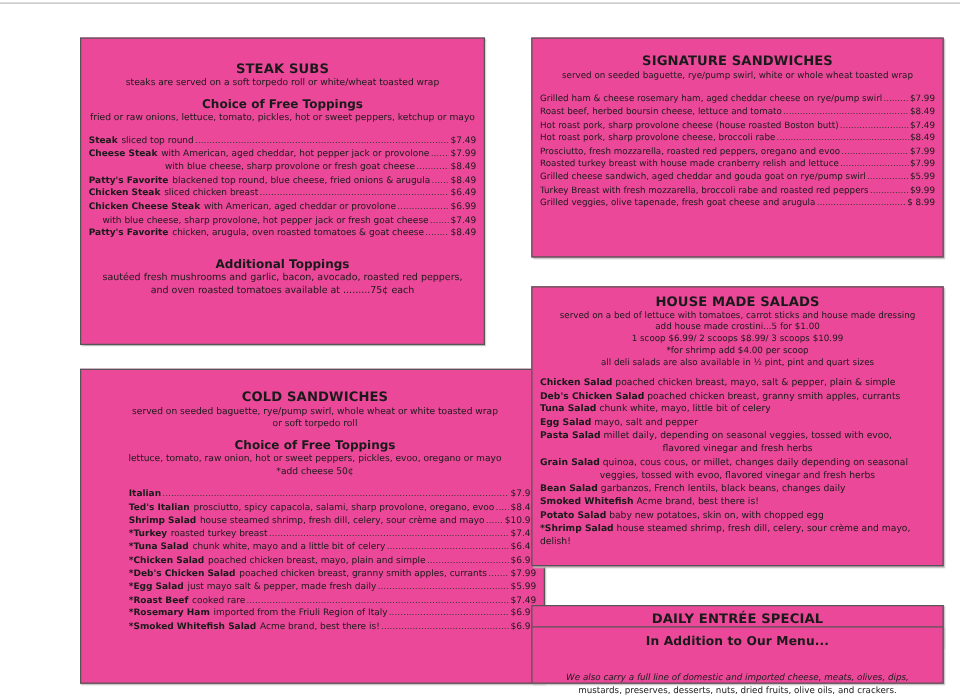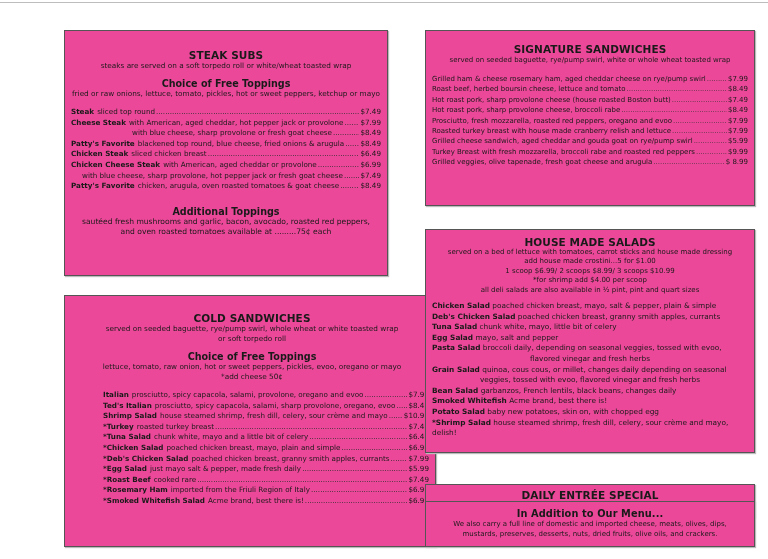--- a/index.html
+++ b/index.html
@@ -95,21 +95,20 @@
 <div class="box" style="left:64px; top:295px; width:372px; height:252px; padding:10px 6px 0 10px;">
   <div class="title" style="margin-top:6px;">COLD SANDWICHES</div>
   <div class="sub">served on seeded baguette, rye/pump swirl, whole wheat or white toasted wrap</div>
   <div class="sub">or soft torpedo roll</div>
   <div class="h2">Choice of Free Toppings</div>
   <div class="sub">lettuce, tomato, raw onion, hot or sweet peppers, pickles, evoo, oregano or mayo</div>
   <div class="sub">*add cheese 50¢</div>
   <div class="items" style="margin-top:8px;margin-left:28px;">
     <div class="row">
         <span class="name">Italian</span>
-        <span class="desc">prosciutto, spicy capacola, salami, provolone, oregano and evoo</span>
         <span class="dots"></span>
         <span class="price">$7.99</span>
       </div>
     <div class="row">
         <span class="name">Ted's Italian</span>
         <span class="desc">prosciutto, spicy capacola, salami, sharp provolone, oregano, evoo</span>
         <span class="dots"></span>
         <span class="price">$8.49</span>
       </div>
     <div class="row">
@@ -226,34 +225,34 @@
   <div class="sub" style="font-size:7px; line-height:9.4px;">served on a bed of lettuce with tomatoes, carrot sticks and house made dressing</div>
   <div class="sub" style="font-size:7px; line-height:9.4px;">add house made crostini...5 for $1.00</div>
   <div class="sub" style="font-size:7px; line-height:9.4px;">1 scoop $6.99/ 2 scoops $8.99/ 3 scoops $10.99</div>
   <div class="sub" style="font-size:7px; line-height:9.4px;">*for shrimp add $4.00 per scoop</div>
   <div class="sub" style="font-size:7px; line-height:9.4px;">all deli salads are also available in ½ pint, pint and quart sizes</div>
   <div class="items" style="margin-top:6px;">
     <div class="srow"><span class="name">Chicken Salad</span> <span>poached chicken breast, mayo, salt &amp; pepper, plain &amp; simple</span></div>
     <div class="srow"><span class="name">Deb's Chicken Salad</span> <span>poached chicken breast, granny smith apples, currants</span></div>
     <div class="srow"><span class="name">Tuna Salad</span> <span>chunk white, mayo, little bit of celery</span></div>
     <div class="srow"><span class="name">Egg Salad</span> <span>mayo, salt and pepper</span></div>
-    <div class="srow"><span class="name">Pasta Salad</span> <span>broccoli daily, depending on seasonal veggies, tossed with evoo,</span></div>
+    <div class="srow"><span class="name">Pasta Salad</span> <span>millet daily, depending on seasonal veggies, tossed with evoo,</span></div>
     <div class="cont">flavored vinegar and fresh herbs</div>
     <div class="srow"><span class="name">Grain Salad</span> <span>quinoa, cous cous, or millet, changes daily depending on seasonal</span></div>
     <div class="cont">veggies, tossed with evoo, flavored vinegar and fresh herbs</div>
     <div class="srow"><span class="name">Bean Salad</span> <span>garbanzos, French lentils, black beans, changes daily</span></div>
     <div class="srow"><span class="name">Smoked Whitefish</span> <span>Acme brand, best there is!</span></div>
     <div class="srow"><span class="name">Potato Salad</span> <span>baby new potatoes, skin on, with chopped egg</span></div>
     <div class="srow"><span class="name">*Shrimp Salad</span> <span> house steamed shrimp, fresh dill, celery, sour crème and mayo,</span></div>
     <div class="srow">delish!</div>
   </div>
 </div>
 
 <div class="box" style="left:425px; top:484px; width:330px; height:34px; padding:4px 6px 0 6px;">
   <div class="title">DAILY ENTRÉE SPECIAL</div>
   <div class="sub" style="font-size:7px;">Ask about our daily entrée special currants for lunch or dinner.</div>
 </div>
 
 <div class="box" style="left:425px; top:501px; width:330px; height:46px; padding:6px 6px 0 6px;">
   <div class="title" style="font-size:9.8px;">In Addition to Our Menu...</div>
-  <div class="sub" style="font-size:7px; margin-top:0;">We also carry a full line of domestic and imported cheese, meats, olives, dips,</div>
+  <div class="sub" style="font-size:7px; margin-top:18px;font-style:italic;">We also carry a full line of domestic and imported cheese, meats, olives, dips,</div>
   <div class="sub" style="font-size:7px;">mustards, preserves, desserts, nuts, dried fruits, olive oils, and crackers.</div>
 </div>
 
 </body></html>

